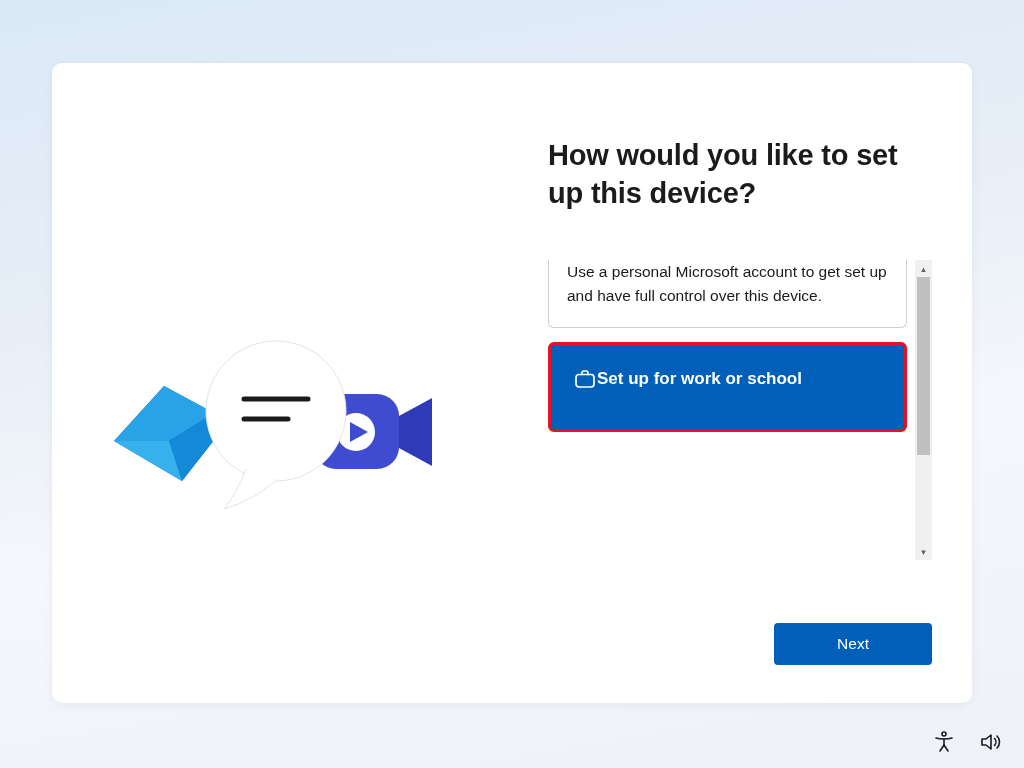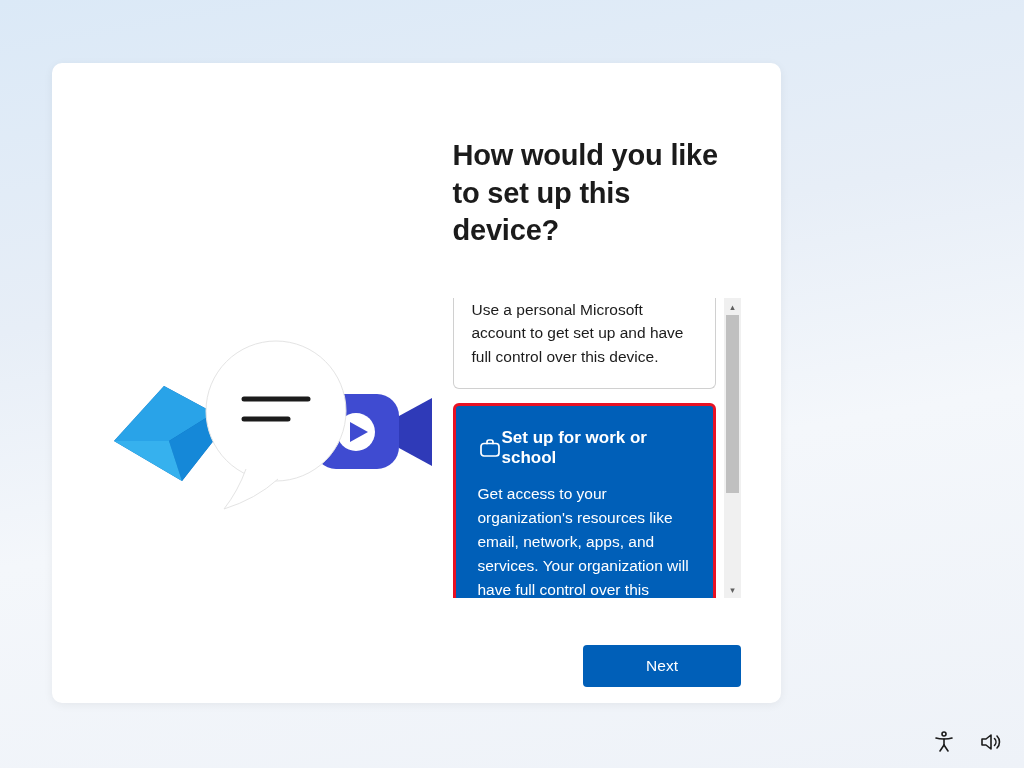--- a/index.html
+++ b/index.html
@@ -4,21 +4,21 @@
 <style>
   * { box-sizing: border-box; margin: 0; padding: 0; }
   html, body { width: 1024px; height: 768px; overflow: hidden; font-family: "Segoe UI", "Segoe UI Variable", Arial, sans-serif; }
   body {
     background: linear-gradient(170deg, #dbe9f7 0%, #e7eef7 35%, #f4f7fb 60%, #eef2f8 100%);
     position: relative;
   }
   .card {
     position: absolute;
     left: 52px; top: 63px;
-    width: 729px; height: 640px;
+    width: 920px; height: 640px;
     background: #ffffff;
     border-radius: 10px;
     box-shadow: 0 2px 10px rgba(0,0,0,0.06);
     display: flex;
   }
   .left-pane {
     width: 50%;
     position: relative;
   }
   .illustration {
@@ -117,21 +117,21 @@
     position: absolute;
     left: 2px; width: 13px;
     top: 17px; height: 178px;
     background: #c0c0c0;
     border-radius: 0;
     cursor: pointer;
   }
   .next-btn {
     position: absolute;
     right: 40px;
-    bottom: 16px;
+    bottom: 38px;
     width: 158px;
     height: 42px;
     background: #005fb8;
     color: #fff;
     border: none;
     border-radius: 4px;
     font-size: 15.5px;
     font-family: inherit;
     cursor: pointer;
   }
@@ -192,21 +192,20 @@
         </div>
 
         <div class="option selected">
           <div class="option-title-row">
             <svg class="briefcase-icon" viewBox="0 0 24 24" fill="none" stroke="#ffffff" stroke-width="1.7" stroke-linecap="round" stroke-linejoin="round">
               <rect x="3" y="7.5" width="18" height="12.5" rx="3"></rect>
               <path d="M9 7.5 V6 a2 2 0 0 1 2-2 h2 a2 2 0 0 1 2 2 v1.5"></path>
             </svg>
             <div class="option-title">Set up for work or school</div>
           </div>
-          <div class="option-desc">Get access to your organization's resources like email, network, apps, and services. Your organization will have full control over this device.</div>
         </div>
 
       </div>
 
       <div class="scrollbar">
         <div class="scroll-up">▴</div>
         <div class="scroll-thumb"></div>
         <div class="scroll-down">▾</div>
       </div>
     </div>

